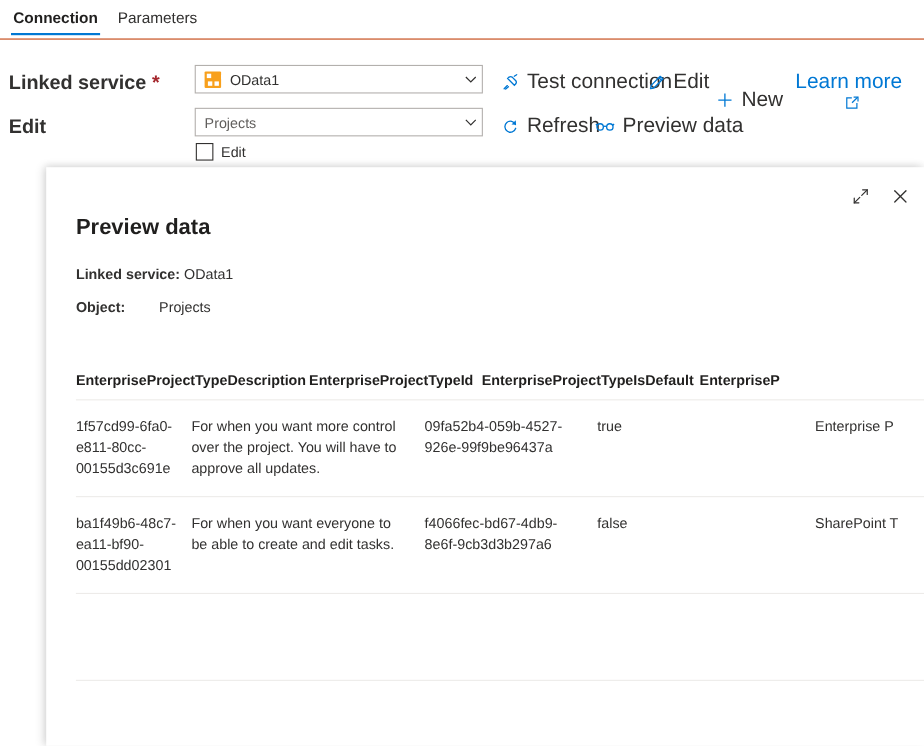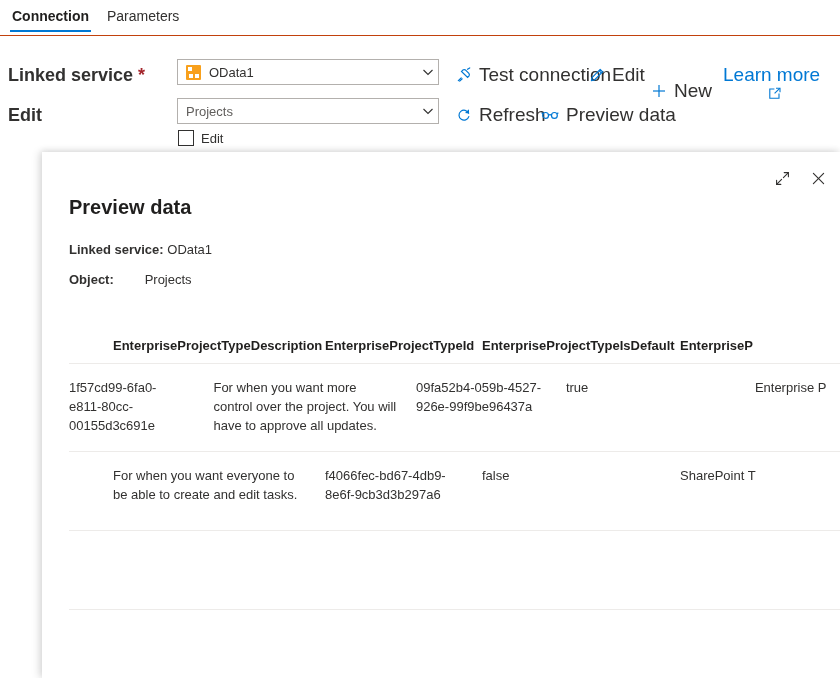--- a/index.html
+++ b/index.html
@@ -220,21 +220,21 @@
   .td {
     font-size: 13px;
     color: #323130;
     padding: 14px 0 16px 0;
     box-sizing: border-box;
     line-height: 19px;
     word-break: break-word;
     overflow-wrap: anywhere;
   }
   .c0 { width: 105px; padding-right: 12px; }
-  .c1 { width: 212px; padding-right: 18px; margin-left: 44px; }
+  .c1 { width: 212px; padding-right: 18px; }
   .c2 { width: 157px; padding-right: 14px; }
   .c3 { width: 198px; padding-right: 14px; }
   .c4 { width: 120px; white-space: nowrap; overflow: hidden; }
   .thead .c4 { white-space: nowrap; overflow: hidden; }
   .row-tall .td { min-height: 78px; }
 </style>
 </head>
 <body>
 
 <div class="tabstrip">
@@ -399,20 +399,21 @@
 
     <div class="trow row-tall">
       <div class="td c0">1f57cd99-6fa0-e811-80cc-00155d3c691e</div>
       <div class="td c1">For when you want more control over the project. You will have to approve all updates.</div>
       <div class="td c2">09fa52b4-059b-4527-926e-99f9be96437a</div>
       <div class="td c3">true</div>
       <div class="td c4">Enterprise P</div>
     </div>
 
     <div class="trow row-tall">
+      <div class="td c0">ba1f49b6-48c7-ea11-bf90-00155dd02301</div>
       <div class="td c1">For when you want everyone to be able to create and edit tasks.</div>
       <div class="td c2">f4066fec-bd67-4db9-8e6f-9cb3d3b297a6</div>
       <div class="td c3">false</div>
       <div class="td c4">SharePoint T</div>
     </div>
 
     <div class="trow row-tall">
       <div class="td c1"></div>
       <div class="td c2"></div>
       <div class="td c3"></div>

